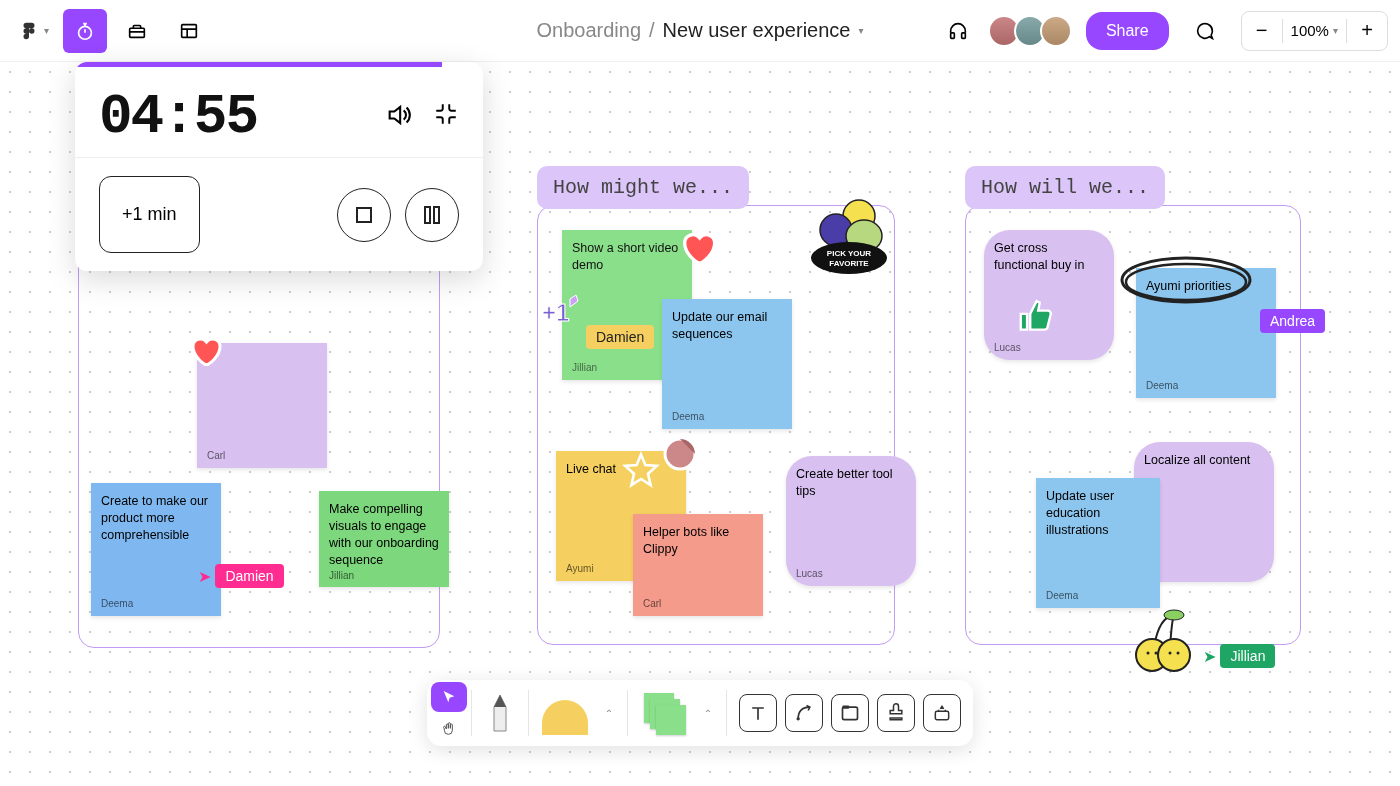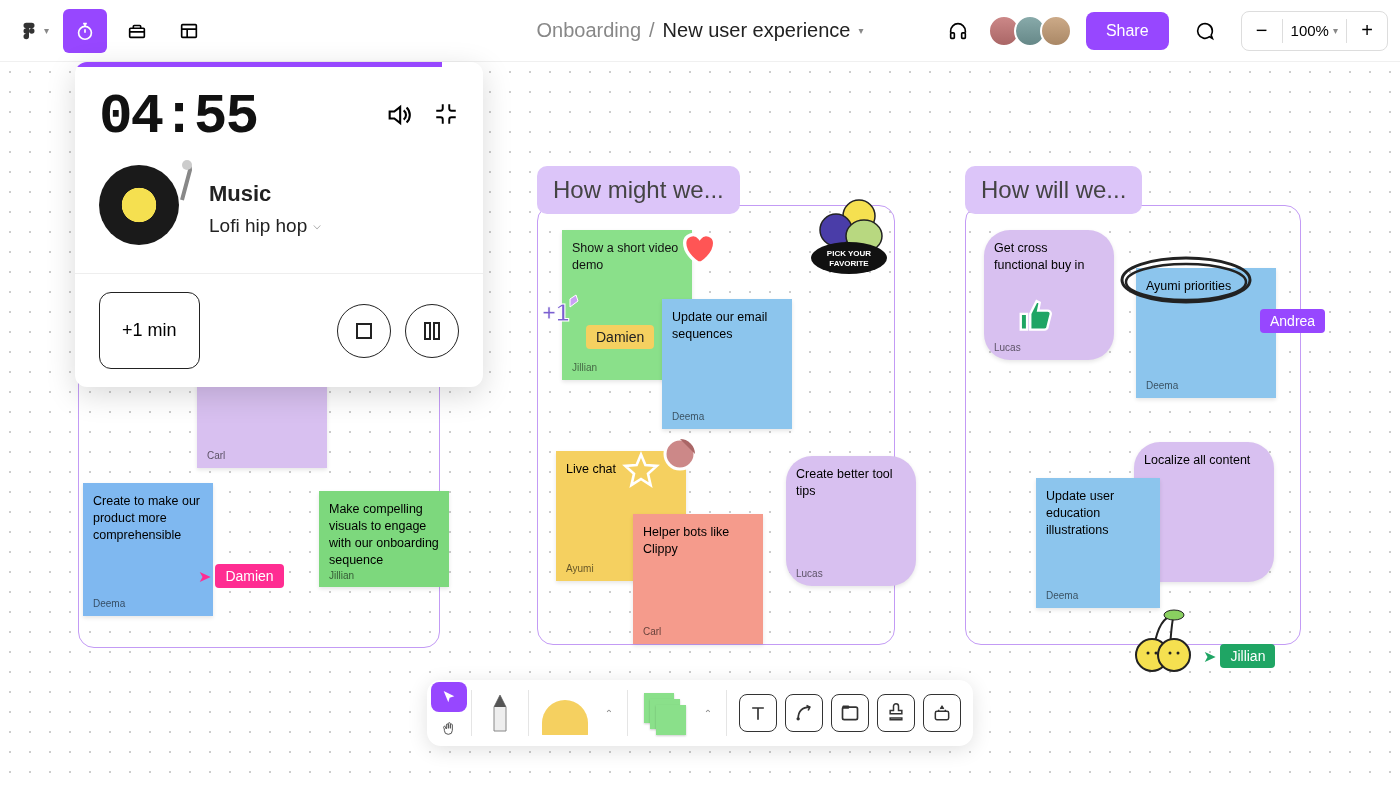--- a/index.html
+++ b/index.html
@@ -8,21 +8,21 @@
 
 .topbar { height: 62px; display: flex; align-items: center; padding: 0 12px; gap: 8px; background: #fff; border-bottom: 1px solid #f0f0f0; position: relative; z-index: 10; }
 .logo-btn { display: flex; align-items: center; gap: 4px; padding: 6px; cursor: pointer; }
 .tool-btn { width: 44px; height: 44px; display: flex; align-items: center; justify-content: center; border-radius: 6px; cursor: pointer; }
 .tool-btn.active { background: #9747FF; color: #fff; }
 .breadcrumb { position: absolute; left: 50%; transform: translateX(-50%); display: flex; align-items: center; gap: 8px; font-size: 20px; color: #888; }
 .breadcrumb .current { color: #222; }
 .right-tools { margin-left: auto; display: flex; align-items: center; gap: 14px; }
 .avatars { display: flex; }
 .avatar { width: 32px; height: 32px; border-radius: 50%; border: 2px solid #fff; margin-left: -6px; background-size: cover; }
-.share-btn { background: #9747FF; color: #fff; border: none; padding: 10px 20px; border-radius: 8px; font-size: 16px; font-weight: 500; cursor: pointer; }
+.share-btn { background: #9747FF; color: #fff; border: none; padding: 10px 20px; border-radius: 16px; font-size: 16px; font-weight: 500; cursor: pointer; }
 .zoom-group { display: flex; align-items: center; border: 1px solid #ddd; border-radius: 8px; height: 40px; }
 .zoom-btn { width: 40px; height: 38px; display: flex; align-items: center; justify-content: center; cursor: pointer; font-size: 20px; }
 .zoom-val { padding: 0 8px; font-size: 15px; display: flex; align-items: center; gap: 4px; }
 .zoom-sep { width: 1px; height: 24px; background: #ddd; }
 
 
 .canvas { position: absolute; top: 62px; left: 0; right: 0; bottom: 0; background-image: radial-gradient(#ccc 1px, transparent 1px); background-size: 20px 20px; }
 
 
 .timer-panel { position: absolute; top: 0; left: 75px; width: 408px; background: #fff; border-radius: 12px; box-shadow: 0 8px 30px rgba(0,0,0,0.15); z-index: 20; overflow: hidden; }
@@ -38,21 +38,21 @@
 .music-txt { display: flex; flex-direction: column; gap: 8px; }
 .music-title { font-size: 22px; font-weight: 600; color: #222; }
 .music-genre { font-size: 19px; color: #222; display: flex; align-items: center; gap: 6px; }
 .timer-controls { display: flex; align-items: center; gap: 14px; padding: 18px 24px; border-top: 1px solid #eee; }
 .add-min-btn { border: 1.5px solid #222; background: #fff; padding: 27px 22px; border-radius: 12px; font-size: 18px; font-weight: 500; cursor: pointer; }
 .ctrl-spacer { flex: 1; }
 .round-btn { width: 54px; height: 54px; border: 1.5px solid #222; border-radius: 50%; background: #fff; display: flex; align-items: center; justify-content: center; cursor: pointer; }
 
 
 .board { position: absolute; border: 1.5px solid #c39bf5; border-radius: 16px; }
-.board-label { position: absolute; top: -40px; left: -1px; background: #dcc5f9; color: #444; padding: 10px 16px; border-radius: 10px; font-size: 24px; font-weight: 500; }
+.board-label { position: absolute; top: -40px; left: -1px; background: #dcc5f9; color: #444; padding: 10px 16px; border-radius: 10px; font-size: 20px; font-weight: 500; font-family: Liberation Mono, monospace; }
 
 
 .sticky { position: absolute; padding: 10px 10px 6px; font-size: 12.5px; line-height: 1.35; box-shadow: 0 2px 4px rgba(0,0,0,0.1); display: flex; flex-direction: column; }
 .sticky .author { margin-top: auto; font-size: 10px; opacity: 0.6; }
 .c-blue { background: #7fb8f0; }
 .c-green { background: #7dd87d; }
 .c-lightgreen { background: #8ae08a; color:#111;}
 .c-skyblue { background: #8cc5ed; }
 .c-yellow { background: #f5d060; }
 .c-salmon { background: #f59b8c; }
@@ -155,21 +155,21 @@
   <div class="board" style="top:140px; left:78px; width:362px; height:446px;">
     <div class="sticky c-lightpurple" style="top:140px; left:118px; width:130px; height:125px;">
       <span></span>
       <span class="author">Carl</span>
     </div>
     <div class="sticker" style="top:130px; left:108px;">
       <svg width="36" height="36" viewBox="0 0 24 24">
           <path d="M12 21s-8-5-8-12a5 5 0 019-3 5 5 0 019 3c0 7-8 12-8 12z" fill="#f55" stroke="#fff" stroke-width="2"></path>
         </svg>
     </div>
-    <div class="sticky c-blue" style="top:280px; left:4px; width:130px; height:133px;">
+    <div class="sticky c-blue" style="top:280px; left:12px; width:130px; height:133px;">
       <span>Create to make our product more comprehensible</span>
       <span class="author">Deema</span>
     </div>
     <div class="sticky c-green" style="top:288px; left:240px; width:130px; height:96px;">
       <span>Make compelling visuals to engage with our onboarding sequence</span>
       <span class="author">Jillian</span>
     </div>
   </div>
 
   <div class="board" style="top:143px; left:537px; width:358px; height:440px;">
@@ -183,21 +183,21 @@
       <span class="author">Deema</span>
     </div>
     <div class="sticky c-yellow" style="top:245px; left:18px; width:130px; height:130px;">
       <span>Live chat</span>
       <span class="author">Ayumi</span>
     </div>
     <div class="sticky c-lavender" style="top:250px; left:248px; width:130px; height:130px;">
       <span>Create better tool tips</span>
       <span class="author">Lucas</span>
     </div>
-    <div class="sticky c-salmon" style="top:308px; left:95px; width:130px; height:130px;justify-content:flex-end;">
+    <div class="sticky c-salmon" style="top:308px; left:95px; width:130px; height:102px;justify-content:flex-end;">
       <span>Helper bots like Clippy</span>
       <span class="author">Carl</span>
     </div>
     <div class="sticker" style="top:22px; left:140px;">
       <svg width="40" height="40" viewBox="0 0 24 24">
           <path d="M12 21s-8-5-8-12a5 5 0 019-3 5 5 0 019 3c0 7-8 12-8 12z" fill="#f55" stroke="#fff" stroke-width="2"></path>
         </svg>
     </div>
     <div class="sticker" style="top:85px; left:0px;">
       <svg width="48" height="40" viewBox="0 0 48 40">
@@ -300,36 +300,20 @@
             <path d="M4 9v6h4l5 4V5L8 9H4zM16 8a5 5 0 010 8M18.5 5.5a9 9 0 010 13"></path>
           </svg>
       </div>
       <div>
         <svg class="ic" style="width:26px;height:26px" viewBox="0 0 24 24">
             <path d="M9 3v4a2 2 0 01-2 2H3M15 3v4a2 2 0 002 2h4M3 15h4a2 2 0 012 2v4M21 15h-4a2 2 0 00-2 2v4"></path>
           </svg>
       </div>
     </div>
   </div>
-  <div class="timer-music">
-    <div class="vinyl">
-      <div class="vinyl-disc"></div>
-      <svg class="vinyl-arm" viewBox="0 0 30 50">
-          <path d="M25 5 Q28 5 28 10 L20 40" stroke="#888" stroke-width="4" fill="none"></path>
-          <circle cx="25" cy="5" r="5" fill="#ccc"></circle>
-        </svg>
-    </div>
-    <div class="music-txt">
-      <div class="music-title">Music</div>
-      <div class="music-genre">
-        <span>Lofi hip hop</span>
-        <span class="chev">⌵</span>
-      </div>
-    </div>
-  </div>
   <div class="timer-controls">
     <button class="add-min-btn">+1 min</button>
     <div class="ctrl-spacer"></div>
     <div class="round-btn">
       <svg width="16" height="16" viewBox="0 0 16 16">
           <rect x="1" y="1" width="14" height="14" fill="none" stroke="#222" stroke-width="2"></rect>
         </svg>
     </div>
     <div class="round-btn">
       <svg width="16" height="18" viewBox="0 0 16 18">

